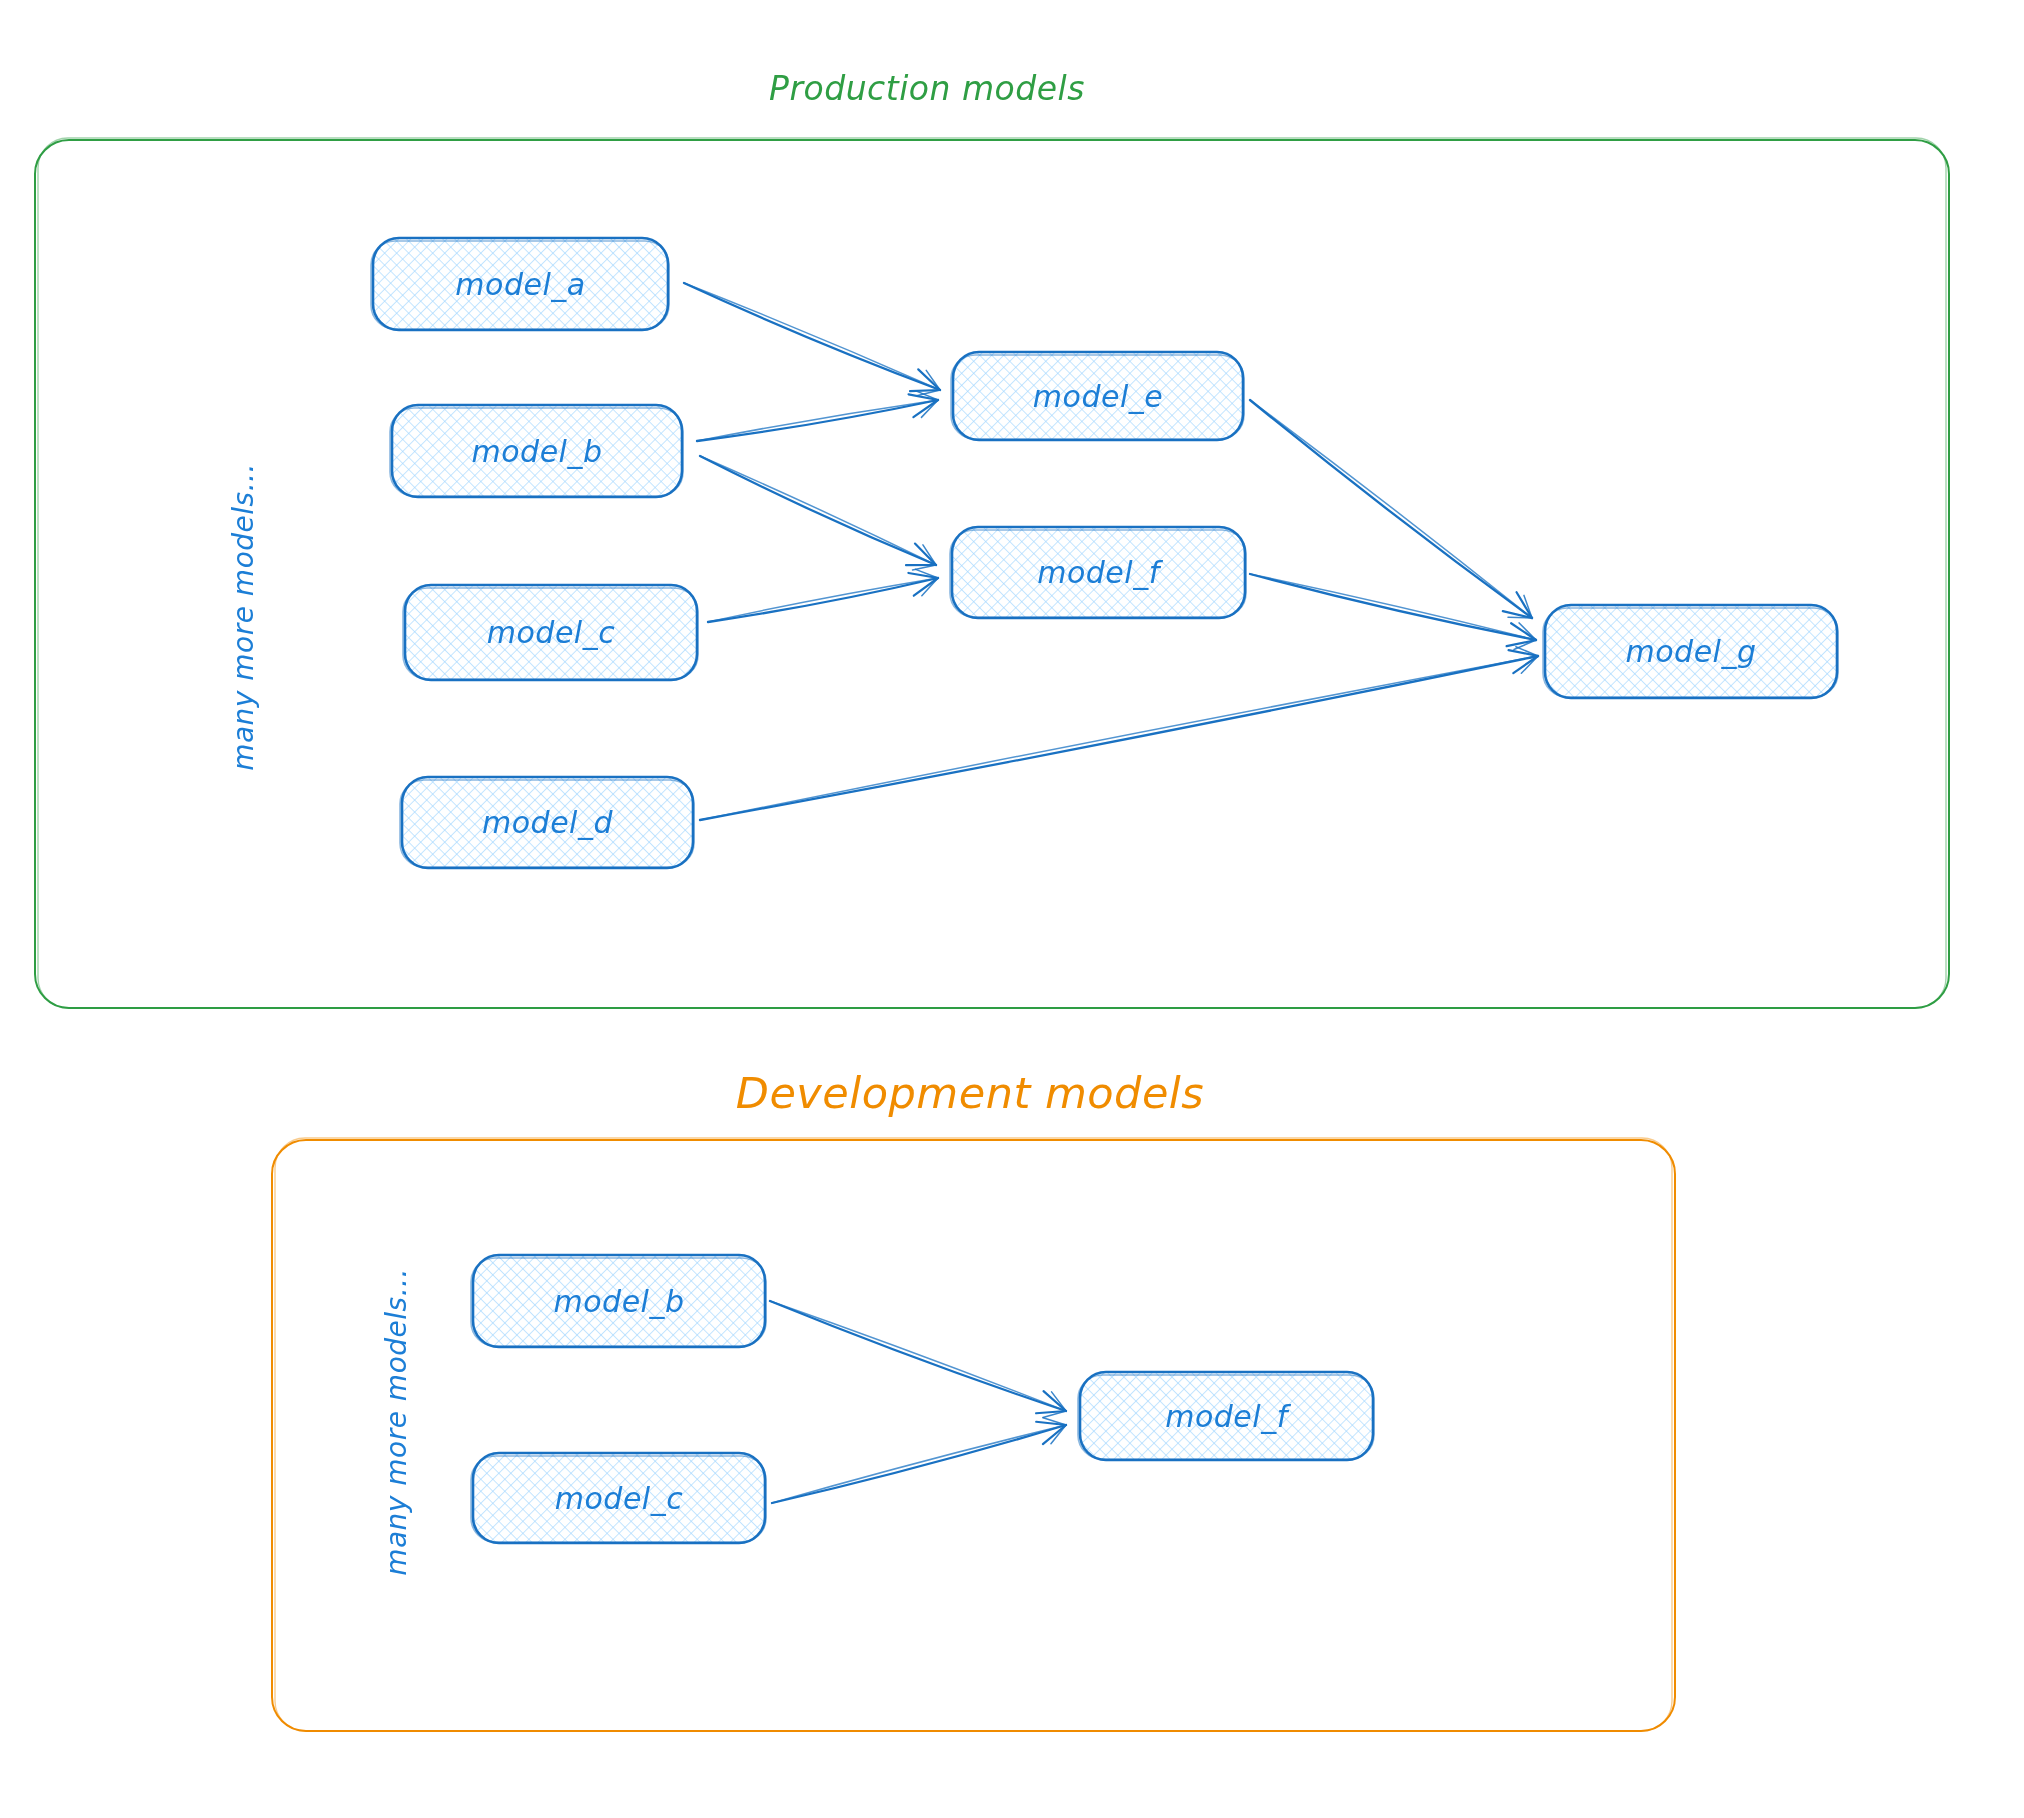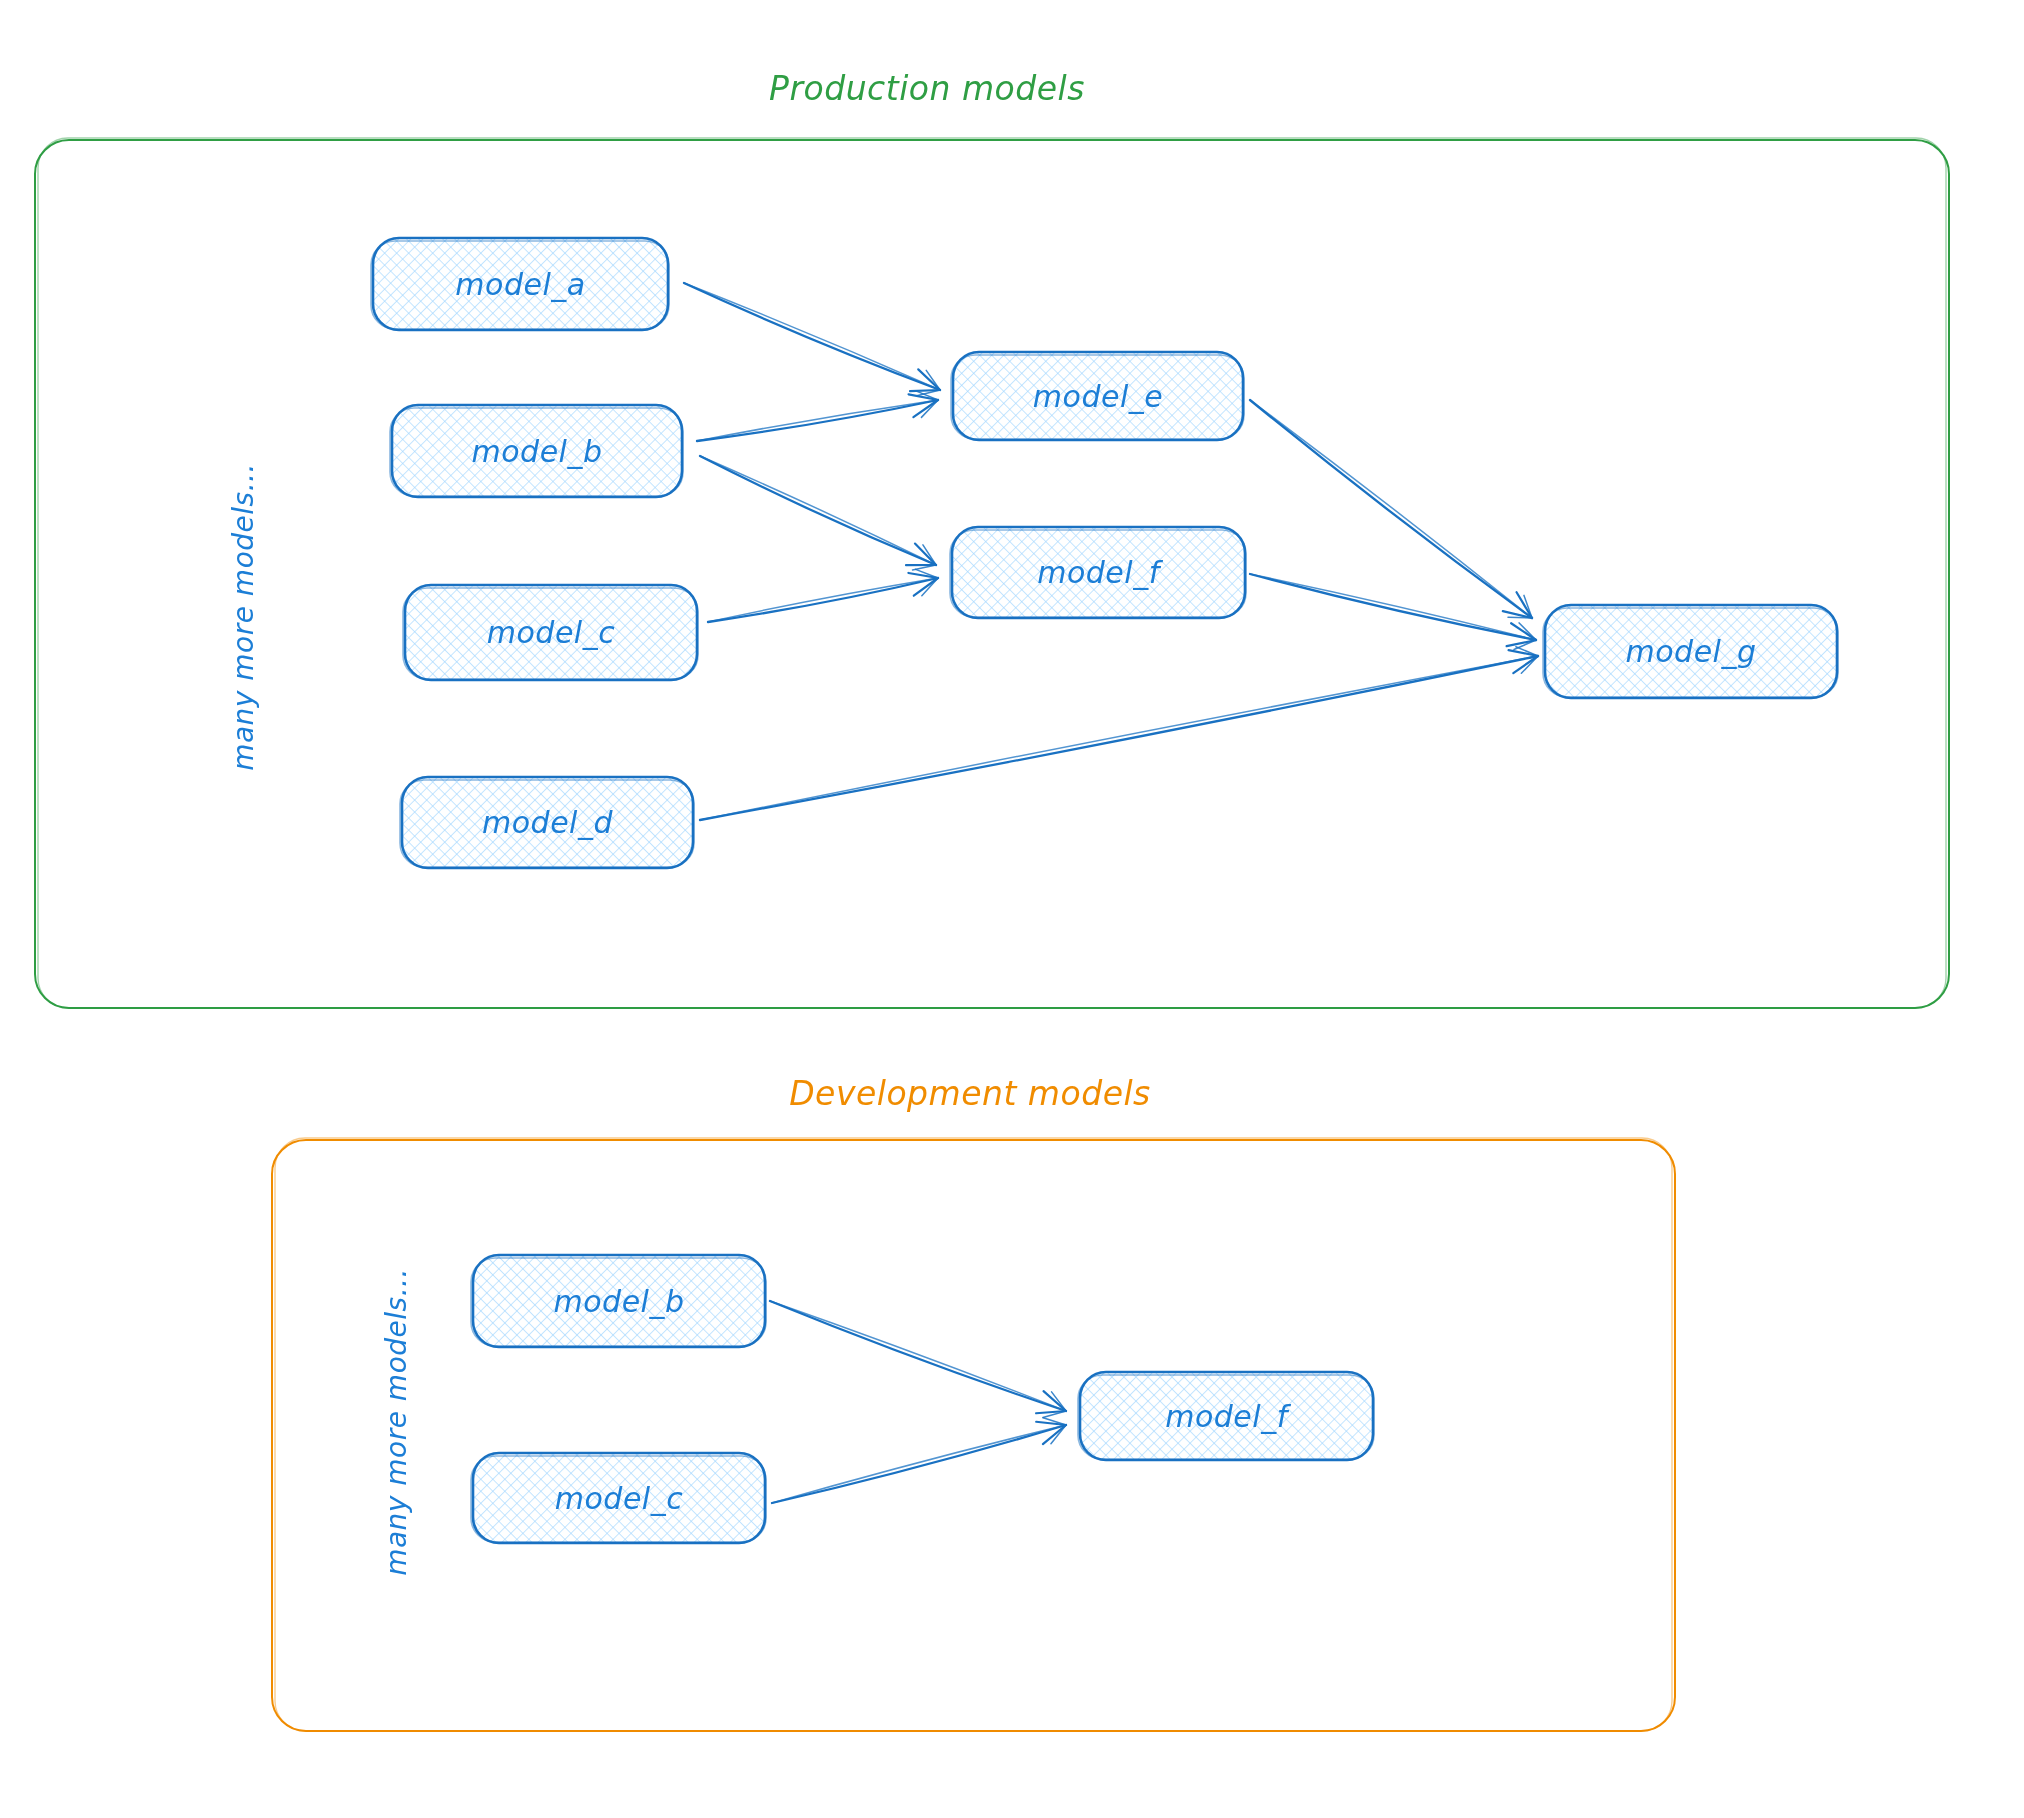--- a/index.html
+++ b/index.html
@@ -2,21 +2,21 @@
 <html><head>
 <meta charset="utf-8">
 <style>
   html,body{margin:0;padding:0;background:#ffffff;}
   body{width:2024px;height:1818px;position:relative;overflow:hidden;
        font-family:"DejaVu Sans",sans-serif;}
   #stage{position:absolute;left:0;top:0;width:2024px;height:1818px;}
   svg{position:absolute;left:0;top:0;}
   .overlay-label{position:absolute;font-style:italic;letter-spacing:.5px;white-space:nowrap;}
   #prod-title{left:927px;top:88px;transform:translate(-50%,-50%);font-size:33px;}
-  #dev-title{left:970px;top:1093px;transform:translate(-50%,-50%);font-size:33px;}
+  #dev-title{left:970px;top:1093px;transform:translate(-50%,-50%);font-size:43px;}
   #prod-side{left:243px;top:617px;transform:translate(-50%,-50%) rotate(-90deg);font-size:28px;}
   #dev-side{left:396px;top:1422px;transform:translate(-50%,-50%) rotate(-90deg);font-size:28px;}
   text.hand{font-style:italic;letter-spacing:.5px;}
 </style>
 </head>
 <body>
 
 <div id="stage">
   <svg id="diagram" width="2024" height="1818" viewBox="0 0 2024 1818">
     <defs>

